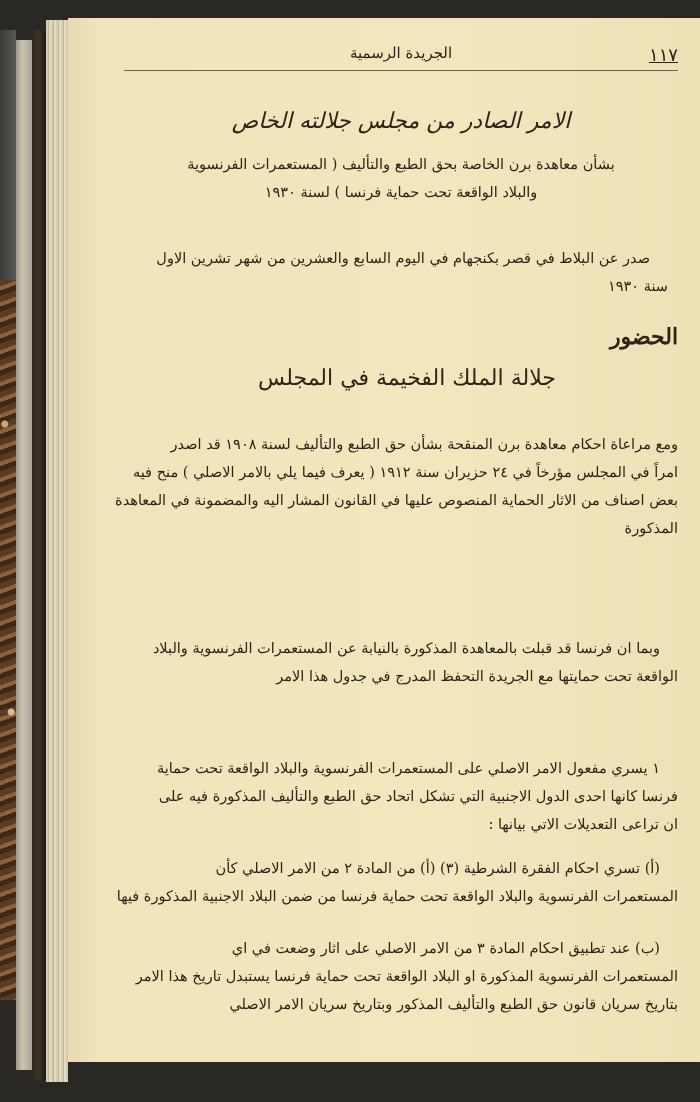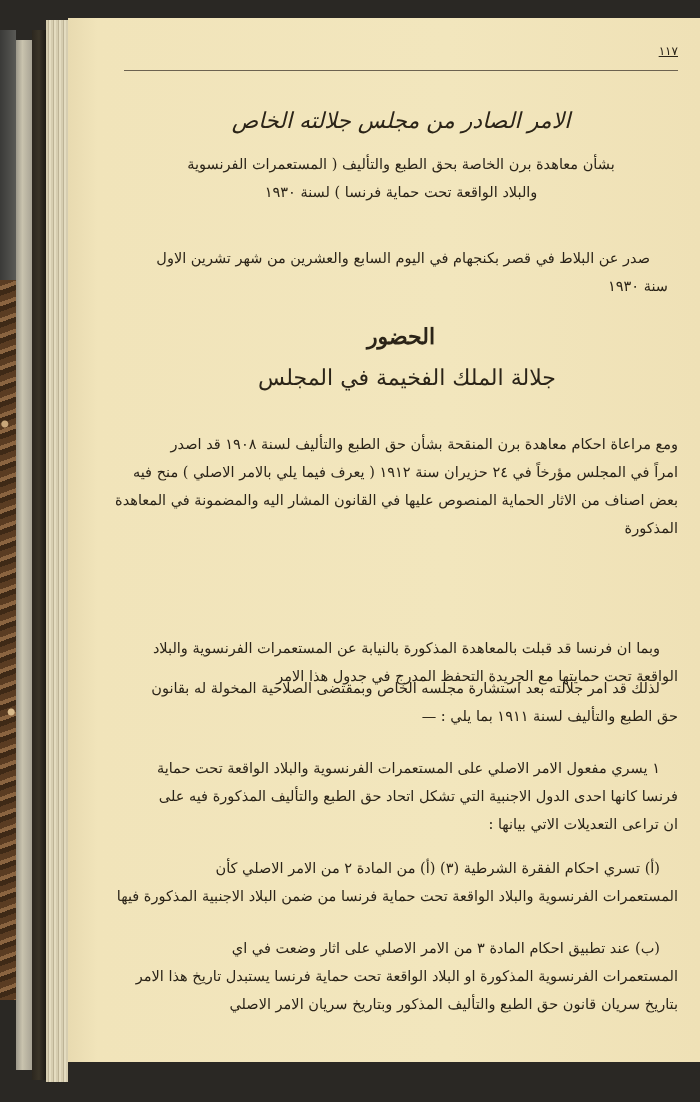--- a/index.html
+++ b/index.html
@@ -94,21 +94,21 @@
       position: absolute;
       left: 0; right: 0;
       text-align: center;
       font-size: 15px;
       top: 4px;
     }
     .page-number {
       position: absolute;
       right: 0;
       top: 4px;
-      font-size: 12px;
+      font-size: 18px;
       direction: ltr;
       text-decoration: underline;
     }
     .rule {
       position: absolute;
       top: 52px;
       left: 0;
       right: 0;
       height: 1px;
       background: #6c6250;
@@ -135,21 +135,21 @@
       left: 0; right: 10px;
       font-size: 14.5px;
       line-height: 28px;
       text-align: justify;
     }
     .issued .l1 { display: block; padding-right: 18px; }
     .presence {
       position: absolute;
       top: 305px;
       left: 0; right: 0;
-      text-align: center;
+      text-align: right;
       font-size: 22px;
       font-weight: bold;
     }
     .king {
       position: absolute;
       top: 347px;
       left: 12px; right: 0;
       text-align: center;
       font-size: 22px;
     }
@@ -181,20 +181,21 @@
   <div class="marble"></div>
   <div class="stack-a"></div>
   <div class="stack-b"></div>
   <div class="stack-c"></div>
 </div>
 
 <div class="page">
   <div class="content">
 
     <div class="running-head">
+      <span class="running-title">الجريدة الرسمية</span>
       <span class="page-number">١١٧</span>
     </div>
     <div class="rule"></div>
 
     <div class="title">الامر الصادر من مجلس جلالته الخاص</div>
 
     <div class="subtitle">
       <div>بشأن معاهدة برن الخاصة بحق الطبع والتأليف ( المستعمرات الفرنسوية</div>
       <div>والبلاد الواقعة تحت حماية فرنسا ) لسنة ١٩٣٠</div>
     </div>
@@ -212,24 +213,20 @@
       <span class="line">امراً في المجلس مؤرخاً في ٢٤ حزيران سنة ١٩١٢ ( يعرف فيما يلي بالامر الاصلي ) منح فيه</span>
       <span class="line">بعض اصناف من الاثار الحماية المنصوص عليها في القانون المشار اليه والمضمونة في المعاهدة</span>
       <span class="line">المذكورة</span>
     </div>
 
     <div class="para p2">
       <span class="line indent">وبما ان فرنسا قد قبلت بالمعاهدة المذكورة بالنيابة عن المستعمرات الفرنسوية والبلاد</span>
       <span class="line">الواقعة تحت حمايتها مع الجريدة التحفظ المدرج في جدول هذا الامر</span>
     </div>
 
-    <div class="para p3">
-      <span class="line indent">لذلك قد امر جلالته بعد استشارة مجلسه الخاص وبمقتضى الصلاحية المخولة له بقانون</span>
-      <span class="line">حق الطبع والتأليف لسنة ١٩١١ بما يلي : —</span>
-    </div>
 
     <div class="para p4">
       <span class="line indent">١   يسري مفعول الامر الاصلي على المستعمرات الفرنسوية والبلاد الواقعة تحت حماية</span>
       <span class="line">فرنسا كانها احدى الدول الاجنبية التي تشكل اتحاد حق الطبع والتأليف المذكورة فيه على</span>
       <span class="line">ان تراعى التعديلات الاتي بيانها :</span>
     </div>
 
     <div class="para p5">
       <span class="line indent">(أ)   تسري احكام الفقرة الشرطية (٣) (أ) من المادة ٢ من الامر الاصلي كأن</span>
       <span class="line">المستعمرات الفرنسوية والبلاد الواقعة تحت حماية فرنسا من ضمن البلاد الاجنبية المذكورة فيها</span>

